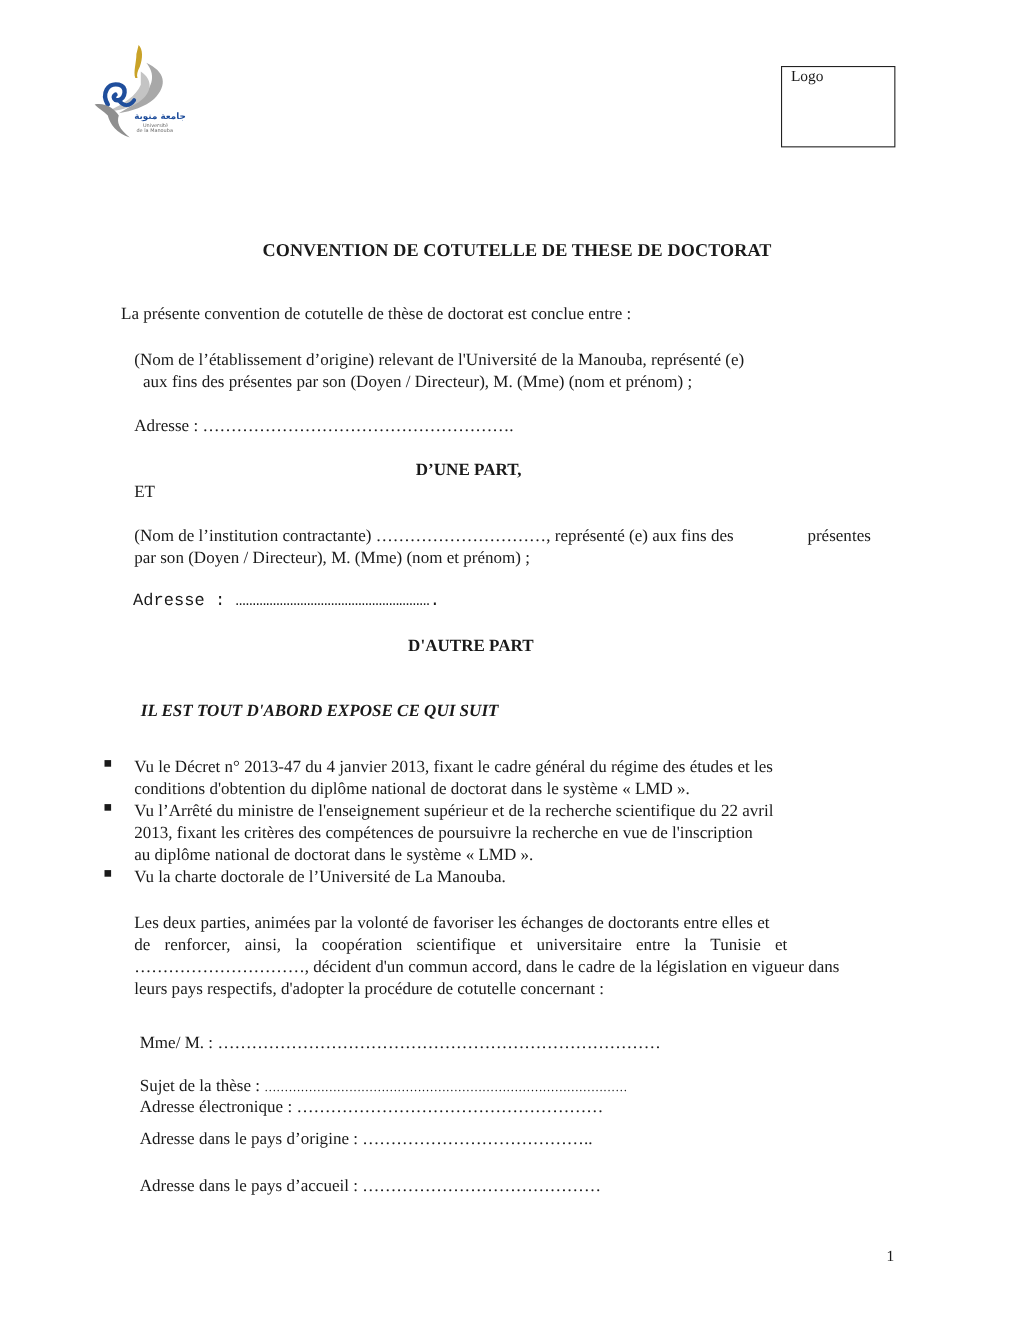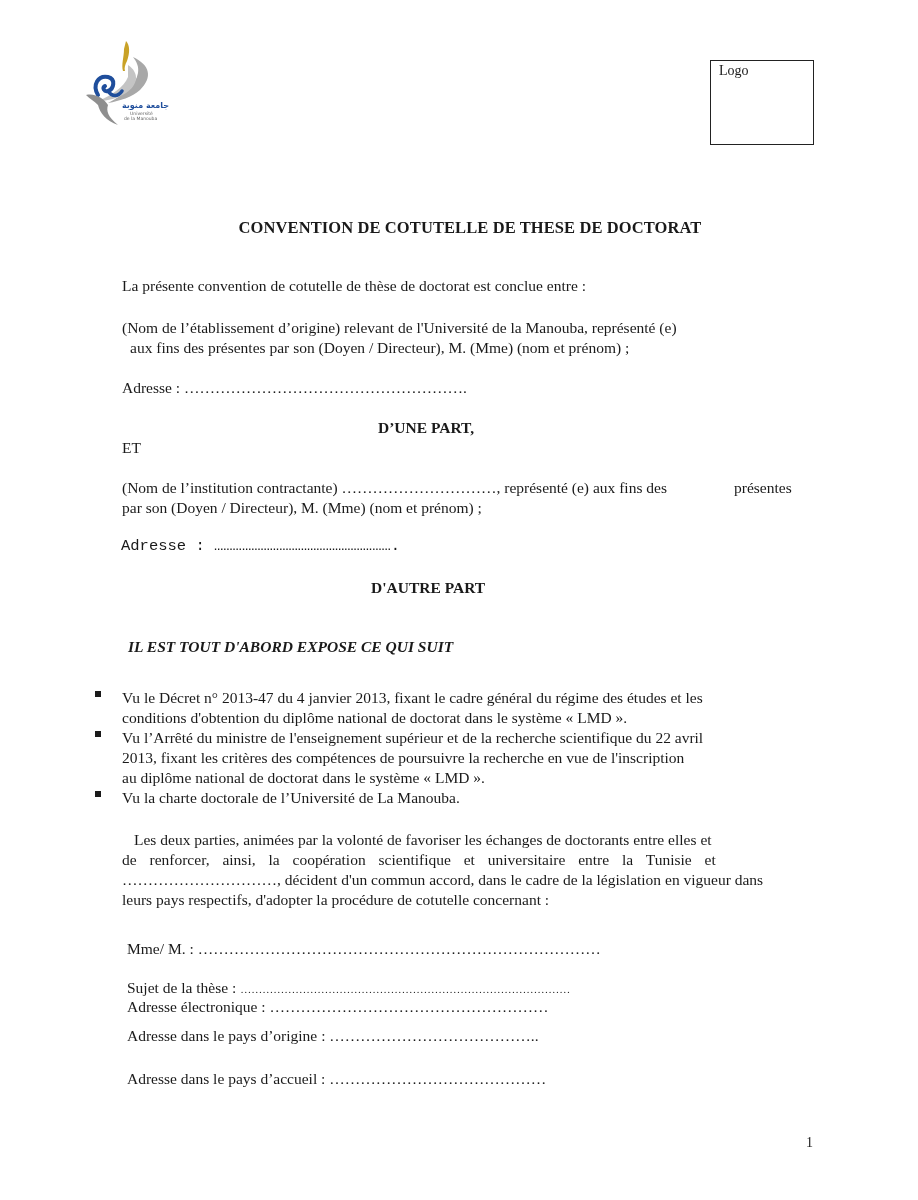--- a/index.html
+++ b/index.html
@@ -1,21 +1,21 @@
 <!DOCTYPE html>
 <html><head>
 <meta charset="utf-8">
 <style>
   html, body { margin:0; padding:0; background:#ffffff; }
   body { width:918px; height:1200px; position:relative; overflow:hidden;
          font-family:"Liberation Serif", "DejaVu Serif", serif; color:#1a1a1a; }
   .abs { position:absolute; }
   .txt { font-size:15.5px; line-height:19px; white-space:nowrap; }
   .logo-left { left:78px; top:35px; width:92px; height:95px; }
-  .logo-box { left:710px; top:60px; width:104px; height:85px; border:1.5px solid #222; box-sizing:border-box; }
+  .logo-box { left:710px; top:60px; width:104px; height:74px; border:1.5px solid #222; box-sizing:border-box; }
   .logo-box span { position:absolute; left:8px; top:2px; font-size:14px; }
   .title { left:0; width:918px; top:218px; text-align:center; font-weight:bold; font-size:16.5px; letter-spacing:0.1px; padding-left:22px; box-sizing:border-box;}
   .center-bold { font-weight:bold; }
   .bullet { left:95px; width:8px; height:8px; }
   .bullet::before { content:""; position:absolute; left:0; top:0; width:6px; height:6px; background:#1a1a1a; }
   .bold-italic { font-weight:bold; font-style:italic; }
   .pagenum { left:806px; top:1135px; font-size:14px; }
 </style>
 </head>
 <body>
@@ -37,21 +37,21 @@
     <text x="46" y="85" font-size="4.5" fill="#666" font-family="DejaVu Sans, sans-serif">de la Manouba</text>
   </svg>
 </div>
 
 <div class="abs logo-box">
   <span>Logo</span>
 </div>
 
 <div class="abs title">CONVENTION DE COTUTELLE DE THESE DE DOCTORAT</div>
 
-<div class="abs txt" style="left:122px; top:276px;text-align:right;">La présente convention de cotutelle de thèse de doctorat est conclue entre :</div>
+<div class="abs txt" style="left:110px; top:276px;text-align:right;">La présente convention de cotutelle de thèse de doctorat est conclue entre :</div>
 
 <div class="abs txt" style="left:122px; top:318px;">(Nom de l’établissement d’origine) relevant de l'Université de la Manouba, représenté (e)</div>
 <div class="abs txt" style="left:130px; top:338px;text-align:center;">aux fins des présentes par son (Doyen / Directeur), M. (Mme) (nom et prénom) ;</div>
 <div class="abs txt" style="left:122px; top:378px;">Adresse : ……………………………………………….</div>
 <div class="abs txt center-bold" style="left:378px; top:418px;">D’UNE PART,</div>
 <div class="abs txt" style="left:122px; top:438px;">ET</div>
 
 <div class="abs txt" style="left:122px; top:478px;">(Nom de l’institution contractante) …………………………, représenté (e) aux fins des</div>
 <div class="abs txt" style="left:734px; top:478px;">présentes</div>
 <div class="abs txt" style="left:122px; top:498px;">par son (Doyen / Directeur), M. (Mme) (nom et prénom) ;</div>
@@ -67,21 +67,21 @@
 
   <div class="abs bullet" style="top:731px;"></div>
   <div class="abs txt" style="left:122px; top:728px;text-align:center;">Vu l’Arrêté du ministre de l'enseignement supérieur et de la recherche scientifique du 22 avril</div>
   <div class="abs txt" style="left:122px; top:748px;">2013, fixant les critères des compétences de poursuivre la recherche en vue de l'inscription</div>
   <div class="abs txt" style="left:122px; top:768px;">au diplôme national de doctorat dans le système « LMD ».</div>
 
   <div class="abs bullet" style="top:791px;"></div>
   <div class="abs txt" style="left:122px; top:788px;">Vu la charte doctorale de l’Université de La Manouba.</div>
 </div>
 
-<div class="abs txt" style="left:122px; top:830px;margin-left:12px;">Les deux parties, animées par la volonté de favoriser les échanges de doctorants entre elles et</div>
+<div class="abs txt" style="left:122px; top:830px;">Les deux parties, animées par la volonté de favoriser les échanges de doctorants entre elles et</div>
 <div class="abs txt" style="left:122px; top:850px; word-spacing:9px;font-family:Liberation Serif, serif;">de renforcer, ainsi, la coopération scientifique et universitaire entre la Tunisie et</div>
 <div class="abs txt" style="left:122px; top:870px;">…………………………, décident d'un commun accord,  dans le cadre de la législation en vigueur dans</div>
 <div class="abs txt" style="left:122px; top:890px;">leurs pays respectifs, d'adopter la procédure de cotutelle concernant :</div>
 
 <div>
   <div class="abs txt" style="left:127px; top:939px;">
     <span>Mme/ M. :</span>
     <span>……………………………………………………………………</span>
   </div>
   <div class="abs txt" style="left:127px; top:968px;margin-top:10px;">

